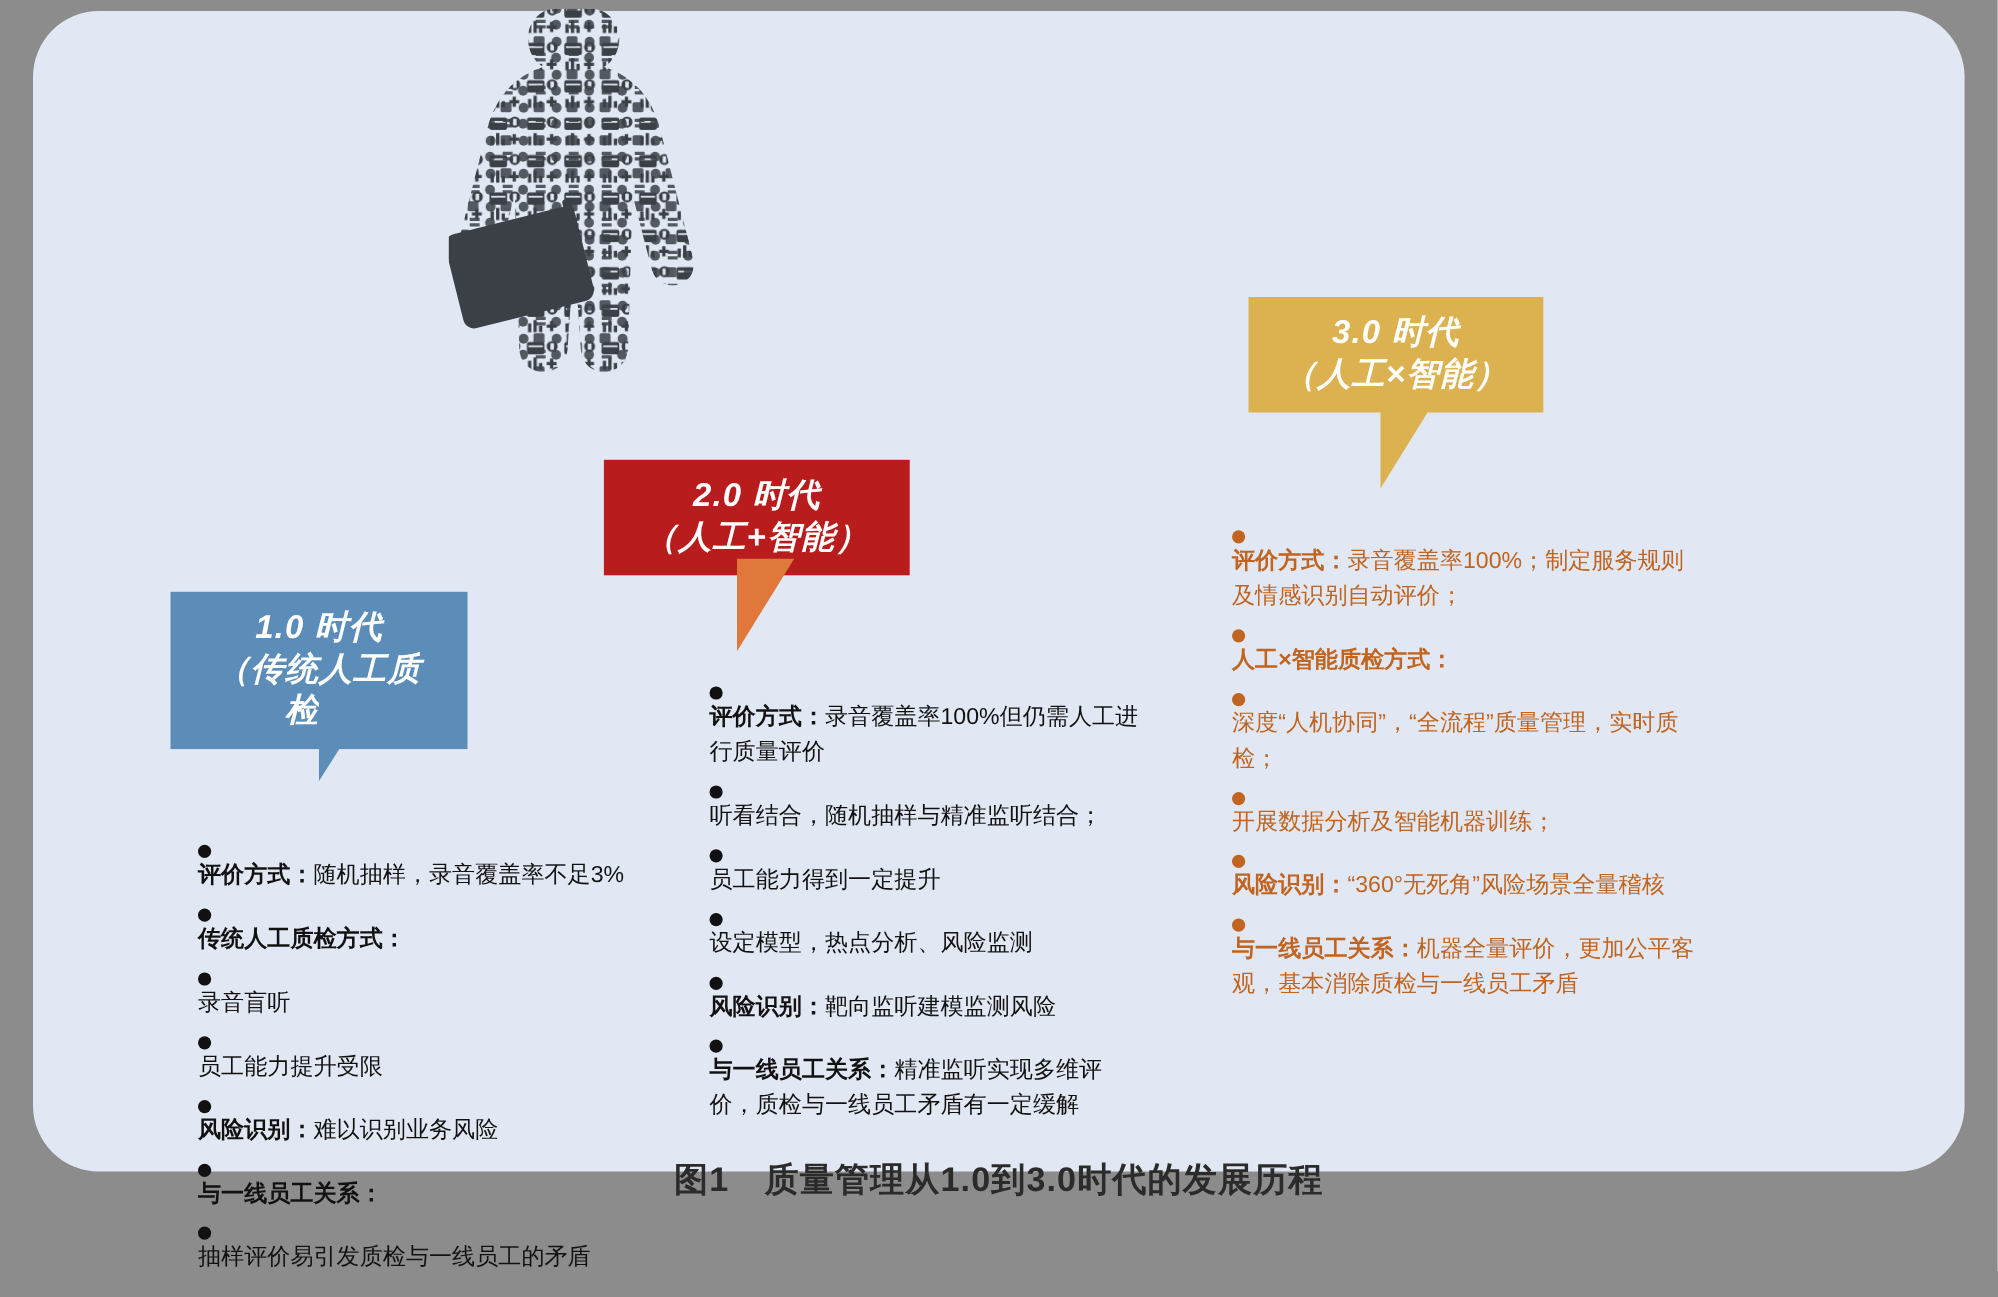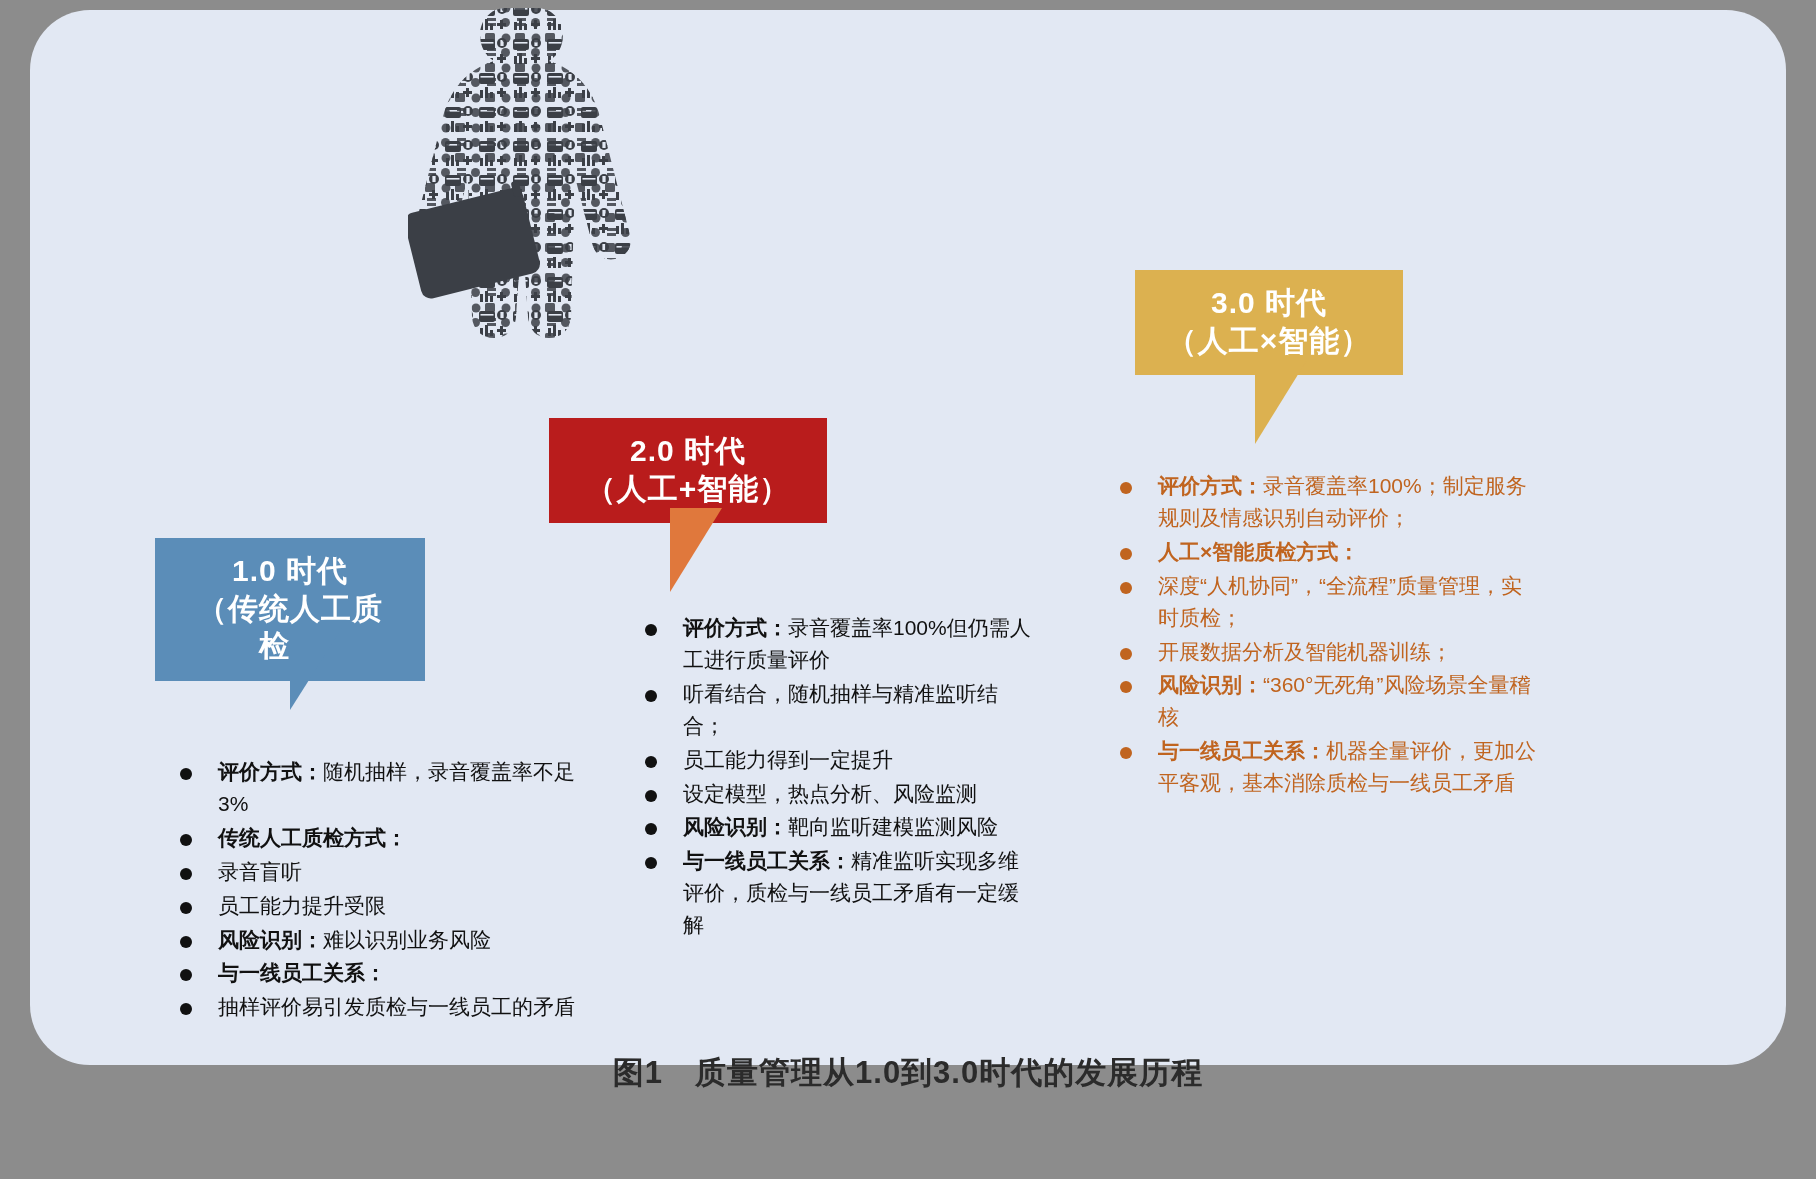--- a/index.html
+++ b/index.html
@@ -31,20 +31,21 @@
 
   
   .callout{
     position:absolute;
     color:#ffffff;
     text-align:center;
     font-weight:bold;
     line-height:1.25;
     padding:14px 18px 16px 18px;
     box-sizing:border-box;
+    font-style:italic;
   }
   .callout .line1{font-size:30px;letter-spacing:1px;}
   .callout .line2{font-size:30px;letter-spacing:1px;}
   .tail{
     position:absolute;
     width:0;height:0;
   }
 
   
   .c1{left:155px;top:538px;width:270px;background:#5b8db8;}
@@ -70,20 +71,21 @@
   
   .col{position:absolute;}
   .col-1{left:180px;top:722px;width:400px;margin-top:34px;}
   .col-2{left:645px;top:612px;width:390px;}
   .col-3{left:1120px;top:470px;width:420px;}
 
   .bullet{
     display:flex;
     align-items:flex-start;
     margin-bottom:2px;
+    flex-direction:column;
   }
   .dot{
     flex:0 0 auto;
     width:12px;height:12px;
     border-radius:50%;
     margin-top:12px;
     margin-right:26px;
   }
   .btxt{
     flex:1 1 auto;

